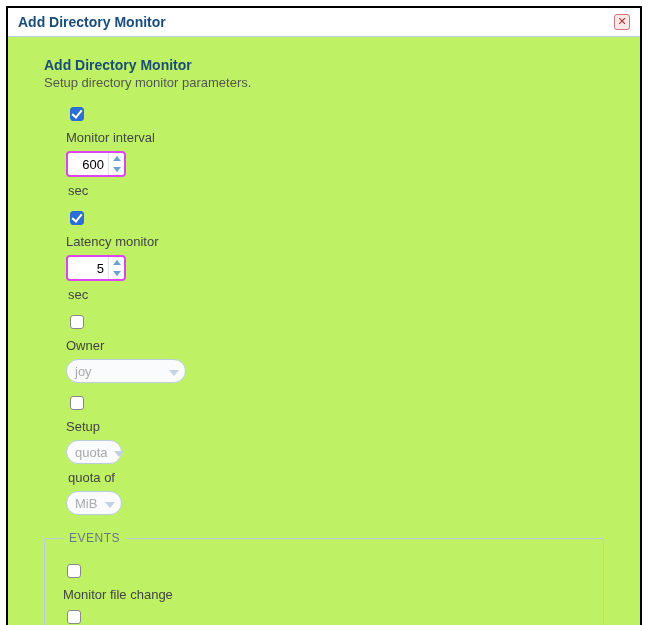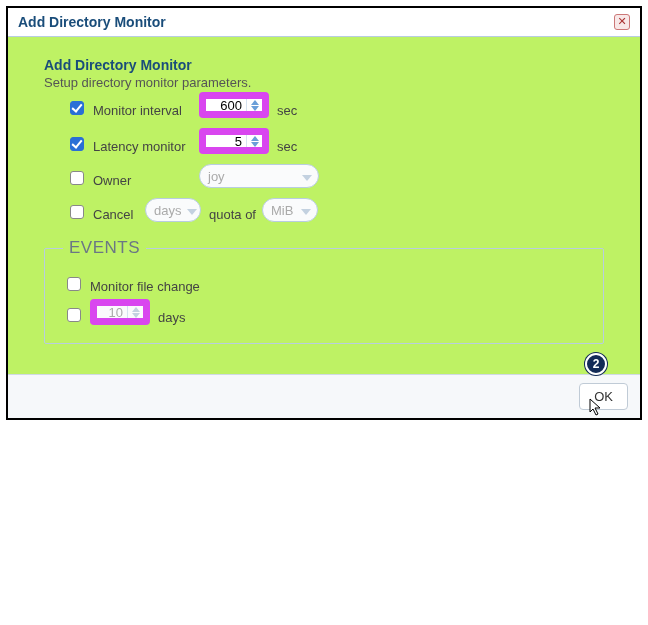--- a/index.html
+++ b/index.html
@@ -45,29 +45,30 @@
       padding: 20px 36px 10px 36px;
     }
     .section-title {
       font-weight: bold;
       color: #1a4d7a;
       font-size: 14px;
       margin-bottom: 2px;
     }
     .section-sub {
       color: #555;
-      margin-bottom: 2px;
+      margin-bottom: 14px;
     }
     .indent { padding-left: 22px; }
 
     .row {
       display: flex;
-      align-items: flex-end;
+      align-items: flex-start;
       margin-bottom: 10px;
       gap: 6px;
+      flex-direction: column;
     }
     .cb {
       appearance: none;
       width: 14px;
       height: 14px;
       border: 1px solid #888;
       border-radius: 3px;
       background: #fff;
       position: relative;
       cursor: pointer;
@@ -90,21 +91,21 @@
     }
     .lbl {
       color: #444;
       min-width: 100px;
     }
     .lbl-short { min-width: auto; }
 
     .spinner {
       display: inline-flex;
       align-items: stretch;
-      border: 7px solid #d946ef;
+      border: 2px solid #d946ef;
       border-radius: 4px;
       overflow: hidden;
       height: 26px;
       background: #fff;
     }
     .spinner.disabled {
       background: #fafbfc;
       color: #aaa;
     }
     .spinner input {
@@ -154,21 +155,21 @@
     .select .chev svg { width: 10px; height: 6px; }
 
     fieldset {
       border: 1px solid #b8cde0;
       border-radius: 2px;
       padding: 16px 18px 18px 18px;
       margin: 16px 0 20px 0;
     }
     legend {
       color: #6b7785;
-      font-size: 17px;
+      font-size: 12px;
       letter-spacing: 0.5px;
       padding: 0 6px;
     }
 
     .tags-row {
       display: flex;
       align-items: center;
       gap: 30px;
     }
     .tags-select {
@@ -292,23 +293,23 @@
         <span class="select disabled" style="width:120px">
           <span>joy</span>
           <span class="chev"><svg viewBox="0 0 10 6">
                 <path class="chev-path" d="M0 0 L10 0 L5 6 Z"></path>
               </svg></span>
         </span>
       </div>
 
       <div class="row">
         <input type="checkbox" class="cb" style="">
-        <span class="lbl lbl-short" style="min-width:46px">Cancel</span>
+        <span class="lbl lbl-short" style="min-width:46px">Setup</span>
         <span class="select disabled" style="width:56px">
-          <span>days</span>
+          <span>quota</span>
           <span class="chev"><svg viewBox="0 0 10 6">
                 <path class="chev-path" d="M0 0 L10 0 L5 6 Z"></path>
               </svg></span>
         </span>
         <span class="unit">quota of</span>
         <span class="select disabled" style="width:56px">
           <span>MiB</span>
           <span class="chev"><svg viewBox="0 0 10 6">
                 <path class="chev-path" d="M0 0 L10 0 L5 6 Z"></path>
               </svg></span>

